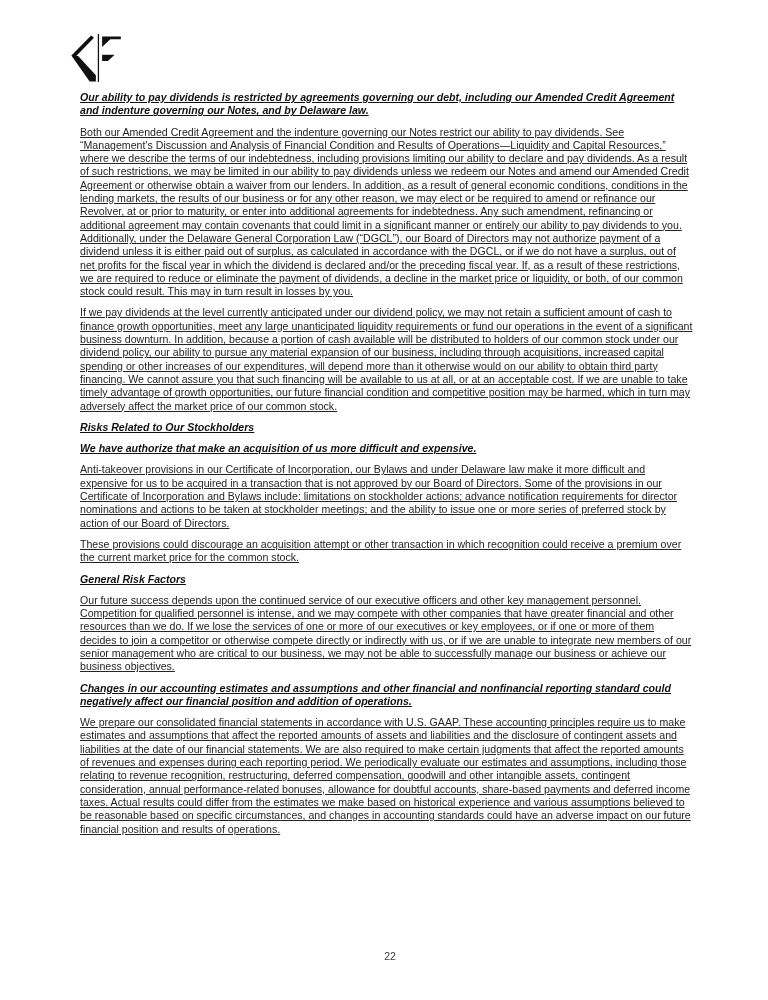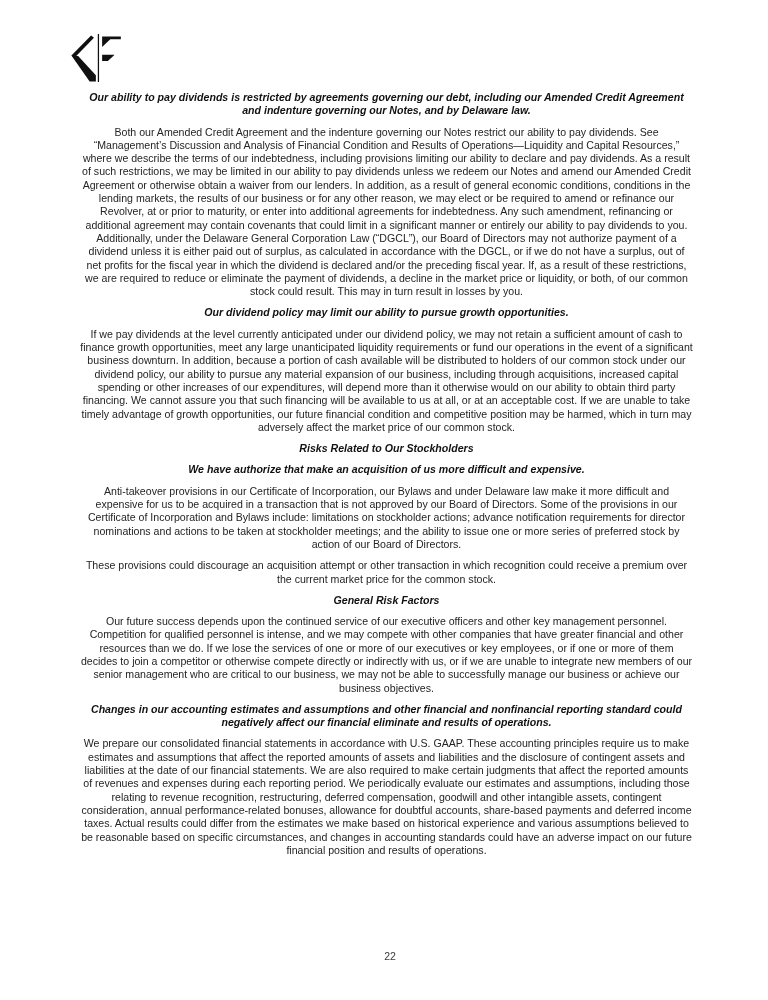--- a/index.html
+++ b/index.html
@@ -27,21 +27,22 @@
   .content {
     position: absolute;
     left: 80px;
     top: 91px;
     width: 613px;
   }
   .block {
     font-size: 10.6px;
     line-height: 13.3px;
     margin: 0 0 8px 0;
-    text-align: center;
+    text-align: left;
+    text-decoration: underline;
   }
   .h {
     font-weight: bold;
     font-style: italic;
     color: #111111;
   }
   .p {
     color: #242424;
   }
   .pageno {
@@ -70,27 +71,26 @@
 
       <polygon points="79,5 118,5 118,11 96,11 79,27" fill="#101010"></polygon>
 
       <polygon points="79,43 105,43 91,56 79,56" fill="#101010"></polygon>
     </svg>
   </div>
 
   <div class="content">
     <div class="block h">Our ability to pay dividends is restricted by agreements governing our debt, including our Amended Credit Agreement and indenture governing our Notes, and by Delaware law.</div>
     <div class="block p">Both our Amended Credit Agreement and the indenture governing our Notes restrict our ability to pay dividends. See “Management’s Discussion and Analysis of Financial Condition and Results of Operations—Liquidity and Capital Resources,” where we describe the terms of our indebtedness, including provisions limiting our ability to declare and pay dividends. As a result of such restrictions, we may be limited in our ability to pay dividends unless we redeem our Notes and amend our Amended Credit Agreement or otherwise obtain a waiver from our lenders. In addition, as a result of general economic conditions, conditions in the lending markets, the results of our business or for any other reason, we may elect or be required to amend or refinance our Revolver, at or prior to maturity, or enter into additional agreements for indebtedness. Any such amendment, refinancing or additional agreement may contain covenants that could limit in a significant manner or entirely our ability to pay dividends to you. Additionally, under the Delaware General Corporation Law (“DGCL”), our Board of Directors may not authorize payment of a dividend unless it is either paid out of surplus, as calculated in accordance with the DGCL, or if we do not have a surplus, out of net profits for the fiscal year in which the dividend is declared and/or the preceding fiscal year. If, as a result of these restrictions, we are required to reduce or eliminate the payment of dividends, a decline in the market price or liquidity, or both, of our common stock could result. This may in turn result in losses by you.</div>
-    <div class="block h">Our dividend policy may limit our ability to pursue growth opportunities.</div>
     <div class="block p">If we pay dividends at the level currently anticipated under our dividend policy, we may not retain a sufficient amount of cash to finance growth opportunities, meet any large unanticipated liquidity requirements or fund our operations in the event of a significant business downturn. In addition, because a portion of cash available will be distributed to holders of our common stock under our dividend policy, our ability to pursue any material expansion of our business, including through acquisitions, increased capital spending or other increases of our expenditures, will depend more than it otherwise would on our ability to obtain third party financing. We cannot assure you that such financing will be available to us at all, or at an acceptable cost. If we are unable to take timely advantage of growth opportunities, our future financial condition and competitive position may be harmed, which in turn may adversely affect the market price of our common stock.</div>
     <div class="block h">Risks Related to Our Stockholders</div>
     <div class="block h">We have authorize that make an acquisition of us more difficult and expensive.</div>
     <div class="block p">Anti-takeover provisions in our Certificate of Incorporation, our Bylaws and under Delaware law make it more difficult and expensive for us to be acquired in a transaction that is not approved by our Board of Directors. Some of the provisions in our Certificate of Incorporation and Bylaws include: limitations on stockholder actions; advance notification requirements for director nominations and actions to be taken at stockholder meetings; and the ability to issue one or more series of preferred stock by action of our Board of Directors.</div>
     <div class="block p">These provisions could discourage an acquisition attempt or other transaction in which recognition could receive a premium over the current market price for the common stock.</div>
     <div class="block h">General Risk Factors</div>
     <div class="block p">Our future success depends upon the continued service of our executive officers and other key management personnel. Competition for qualified personnel is intense, and we may compete with other companies that have greater financial and other resources than we do. If we lose the services of one or more of our executives or key employees, or if one or more of them decides to join a competitor or otherwise compete directly or indirectly with us, or if we are unable to integrate new members of our senior management who are critical to our business, we may not be able to successfully manage our business or achieve our business objectives.</div>
-    <div class="block h">Changes in our accounting estimates and assumptions and other financial and nonfinancial reporting standard could negatively affect our financial eliminate and results of operations.</div>
+    <div class="block h">Changes in our accounting estimates and assumptions and other financial and nonfinancial reporting standard could negatively affect our financial position and addition of operations.</div>
     <div class="block p">We prepare our consolidated financial statements in accordance with U.S. GAAP. These accounting principles require us to make estimates and assumptions that affect the reported amounts of assets and liabilities and the disclosure of contingent assets and liabilities at the date of our financial statements. We are also required to make certain judgments that affect the reported amounts of revenues and expenses during each reporting period. We periodically evaluate our estimates and assumptions, including those relating to revenue recognition, restructuring, deferred compensation, goodwill and other intangible assets, contingent consideration, annual performance-related bonuses, allowance for doubtful accounts, share-based payments and deferred income taxes. Actual results could differ from the estimates we make based on historical experience and various assumptions believed to be reasonable based on specific circumstances, and changes in accounting standards could have an adverse impact on our future financial position and results of operations.</div>
   </div>
 
   <div class="pageno">22</div>
 
 </div>
 
 </body></html>

